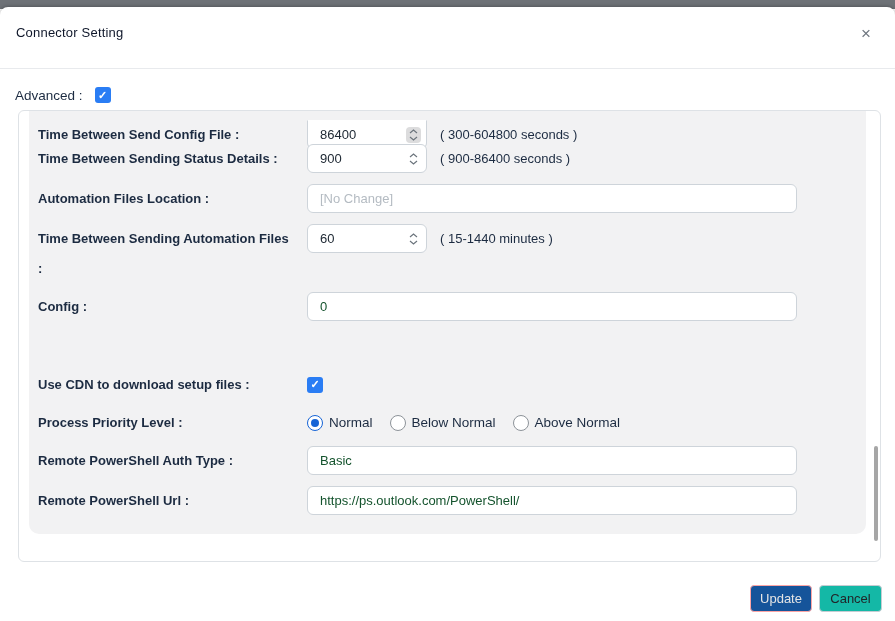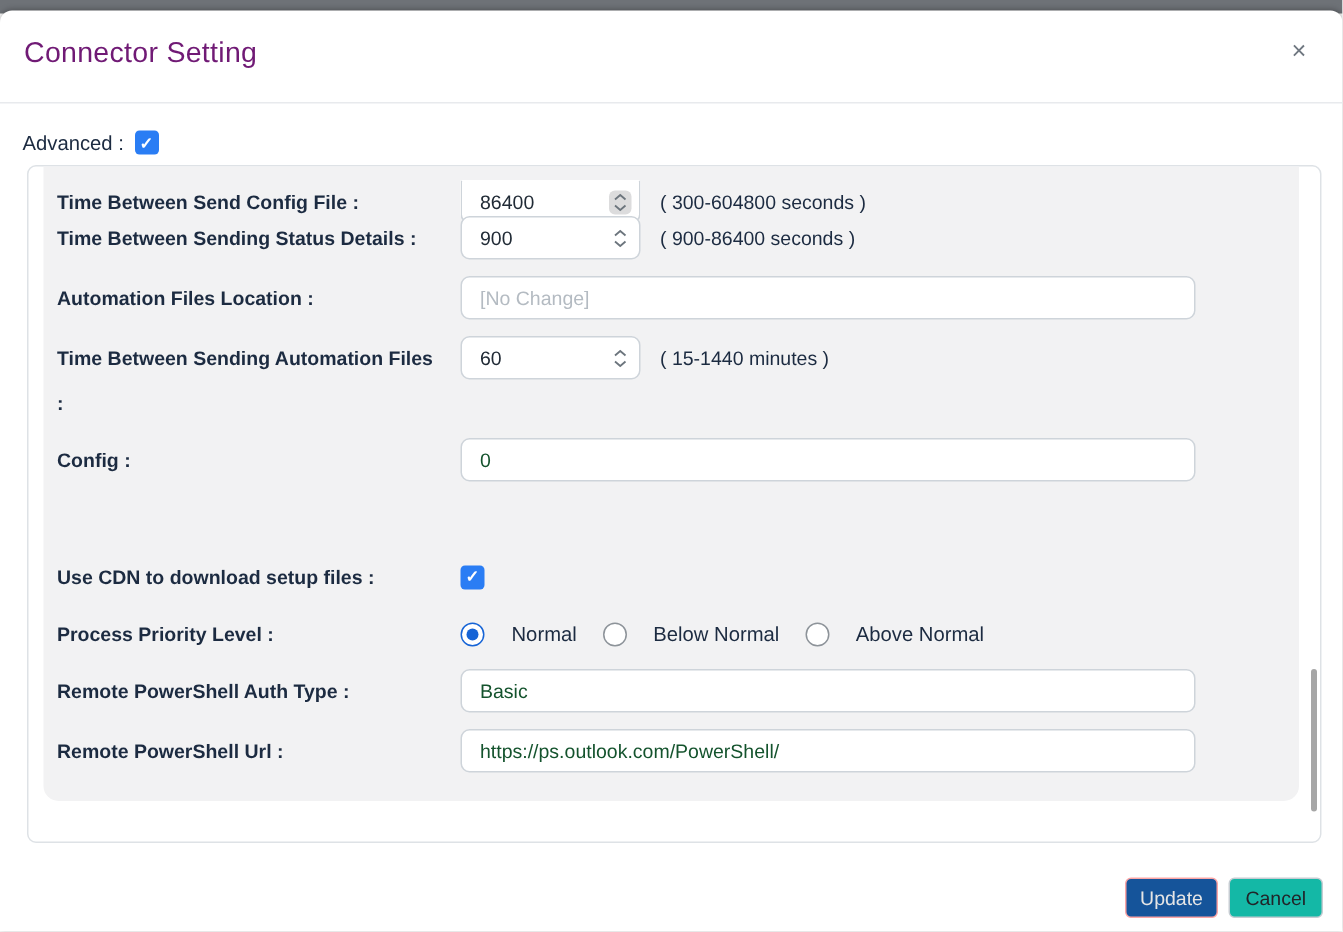--- a/index.html
+++ b/index.html
@@ -11,29 +11,29 @@
   
   .backdrop-strip { position:absolute; top:0; left:0; width:895px; height:9px; background:#6e7277; }
   .modal {
     position:absolute; top:7px; left:0; width:895px; height:614px;
     background:#ffffff; border-radius:8px 8px 0 0;
     box-shadow:0 0 4px rgba(0,0,0,.35);
   }
   .modal-header { position:absolute; top:0; left:0; right:0; height:61px; }
   .modal-title {
     position:absolute; left:16px; top:18px;
-    font-size:19px; color:#701a75; letter-spacing:.2px;
+    font-size:13px; color:#0f172a; letter-spacing:.2px;
   }
   .close-x {
     position:absolute; right:24px; top:18px; font-size:17px; color:#6f7780;
     cursor:pointer; line-height:1;
   }
   .header-divider { position:absolute; top:61px; left:0; right:0; height:1px; background:#e8eaed; }
 
-  .advanced-row { position:absolute; left:15px; top:80px; display:flex; align-items:center; gap:7px; }
+  .advanced-row { position:absolute; left:15px; top:80px; display:flex; align-items:center; gap:12px; }
   .advanced-label { font-size:13.5px; color:#1c2b41; }
 
   .cbx { width:16px; height:16px; border-radius:3px; display:flex; align-items:center; justify-content:center; cursor:pointer; }
   .cbx.checked { background:#2a7df4; color:#fff; font-size:11px; font-weight:bold; }
   .cbx.unchecked { background:#fff; border:1px solid #878f96; width:15px; height:15px; }
 
   
   .scroll-box {
     position:absolute; left:18px; top:103px; width:863px; height:452px;
     border:1px solid #dee2e6; border-radius:6px; overflow:hidden;
@@ -55,21 +55,21 @@
   .spin { margin-left:auto; display:flex; flex-direction:column; align-items:center; gap:2px; padding:2px 3px; cursor:pointer; }
   .spin.gray { background:#dcdcdd; border-radius:4px; }
 
   .txt-input {
     width:490px; height:29px; background:#fff; border:1px solid #ced4da; border-radius:6px;
     padding:0 12px; font-size:13px; color:#14532d; font-family:"Liberation Sans",sans-serif; outline:none;
   }
   .txt-input::placeholder { color:#b4bbc2; }
 
   .radio-group { display:flex; align-items:center; gap:17px; }
-  .radio-opt { display:flex; align-items:center; gap:18px; cursor:pointer; }
+  .radio-opt { display:flex; align-items:center; gap:6px; cursor:pointer; }
   .radio-circle { width:16px; height:16px; border-radius:50%; background:#fff; border:1px solid #8d9399; }
   .radio-circle.sel { border:1.5px solid #1664d6; position:relative; }
   .radio-circle.sel::after { content:""; position:absolute; left:50%; top:50%; transform:translate(-50%,-50%);
     width:8px; height:8px; border-radius:50%; background:#1664d6; }
   .radio-label { font-size:13.5px; color:#1c2b41; }
 
   .scrollbar-thumb { position:absolute; right:2px; top:335px; width:4px; height:95px; background:#a6a6a6; border-radius:2px; }
 
   .footer { position:absolute; left:0; right:0; bottom:0; height:52px; }
   .btn { position:absolute; height:27px; border-radius:4px; font-size:13px; display:flex; align-items:center; justify-content:center; cursor:pointer; font-family:"Liberation Sans",sans-serif; }

